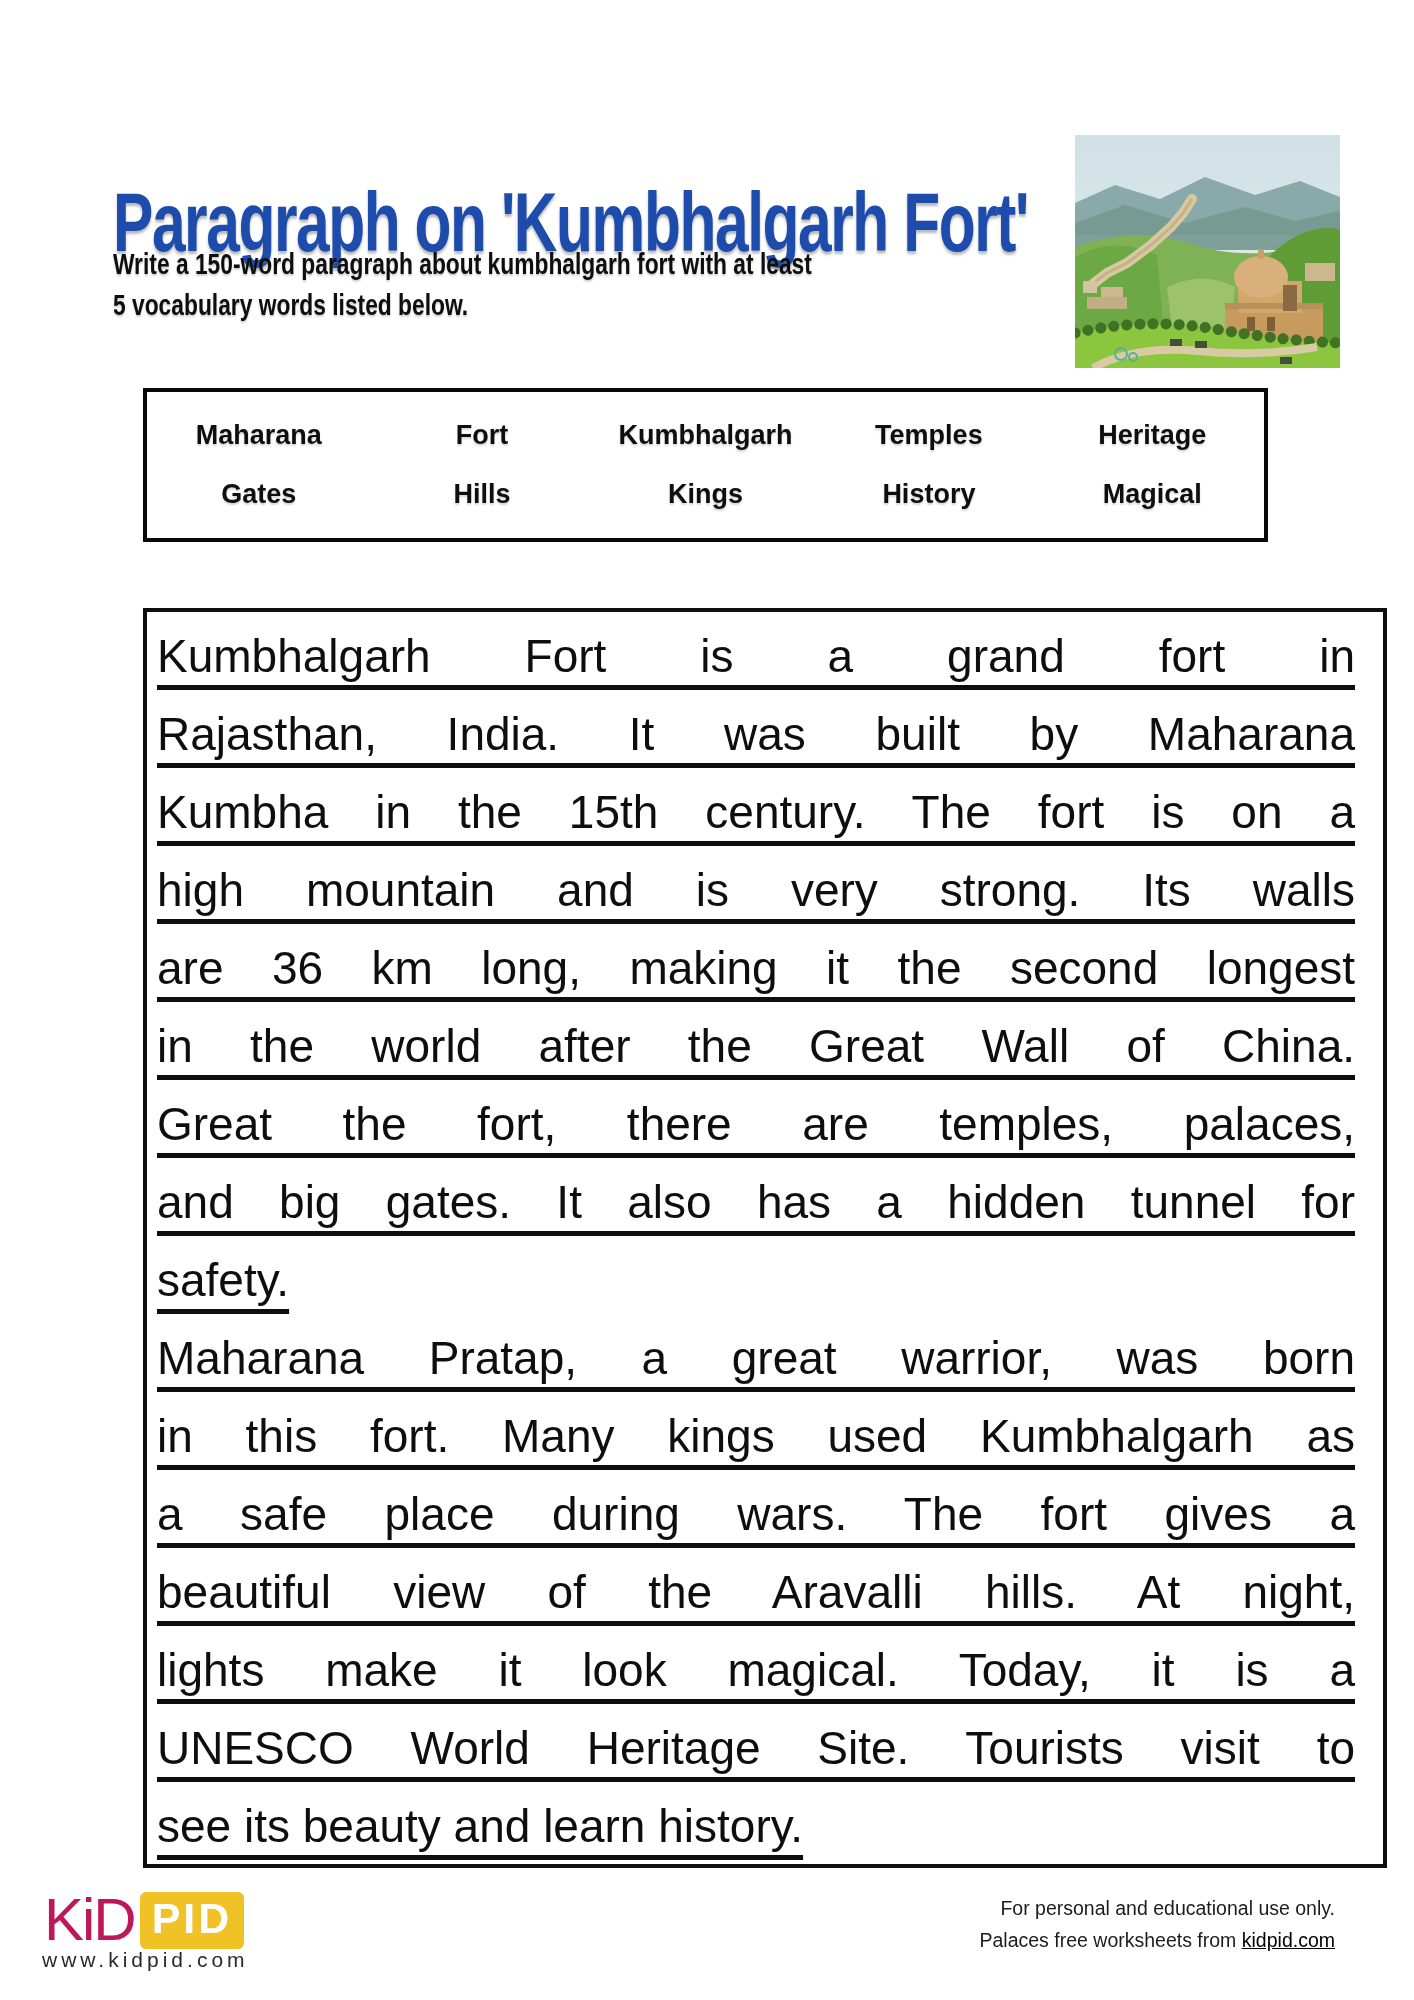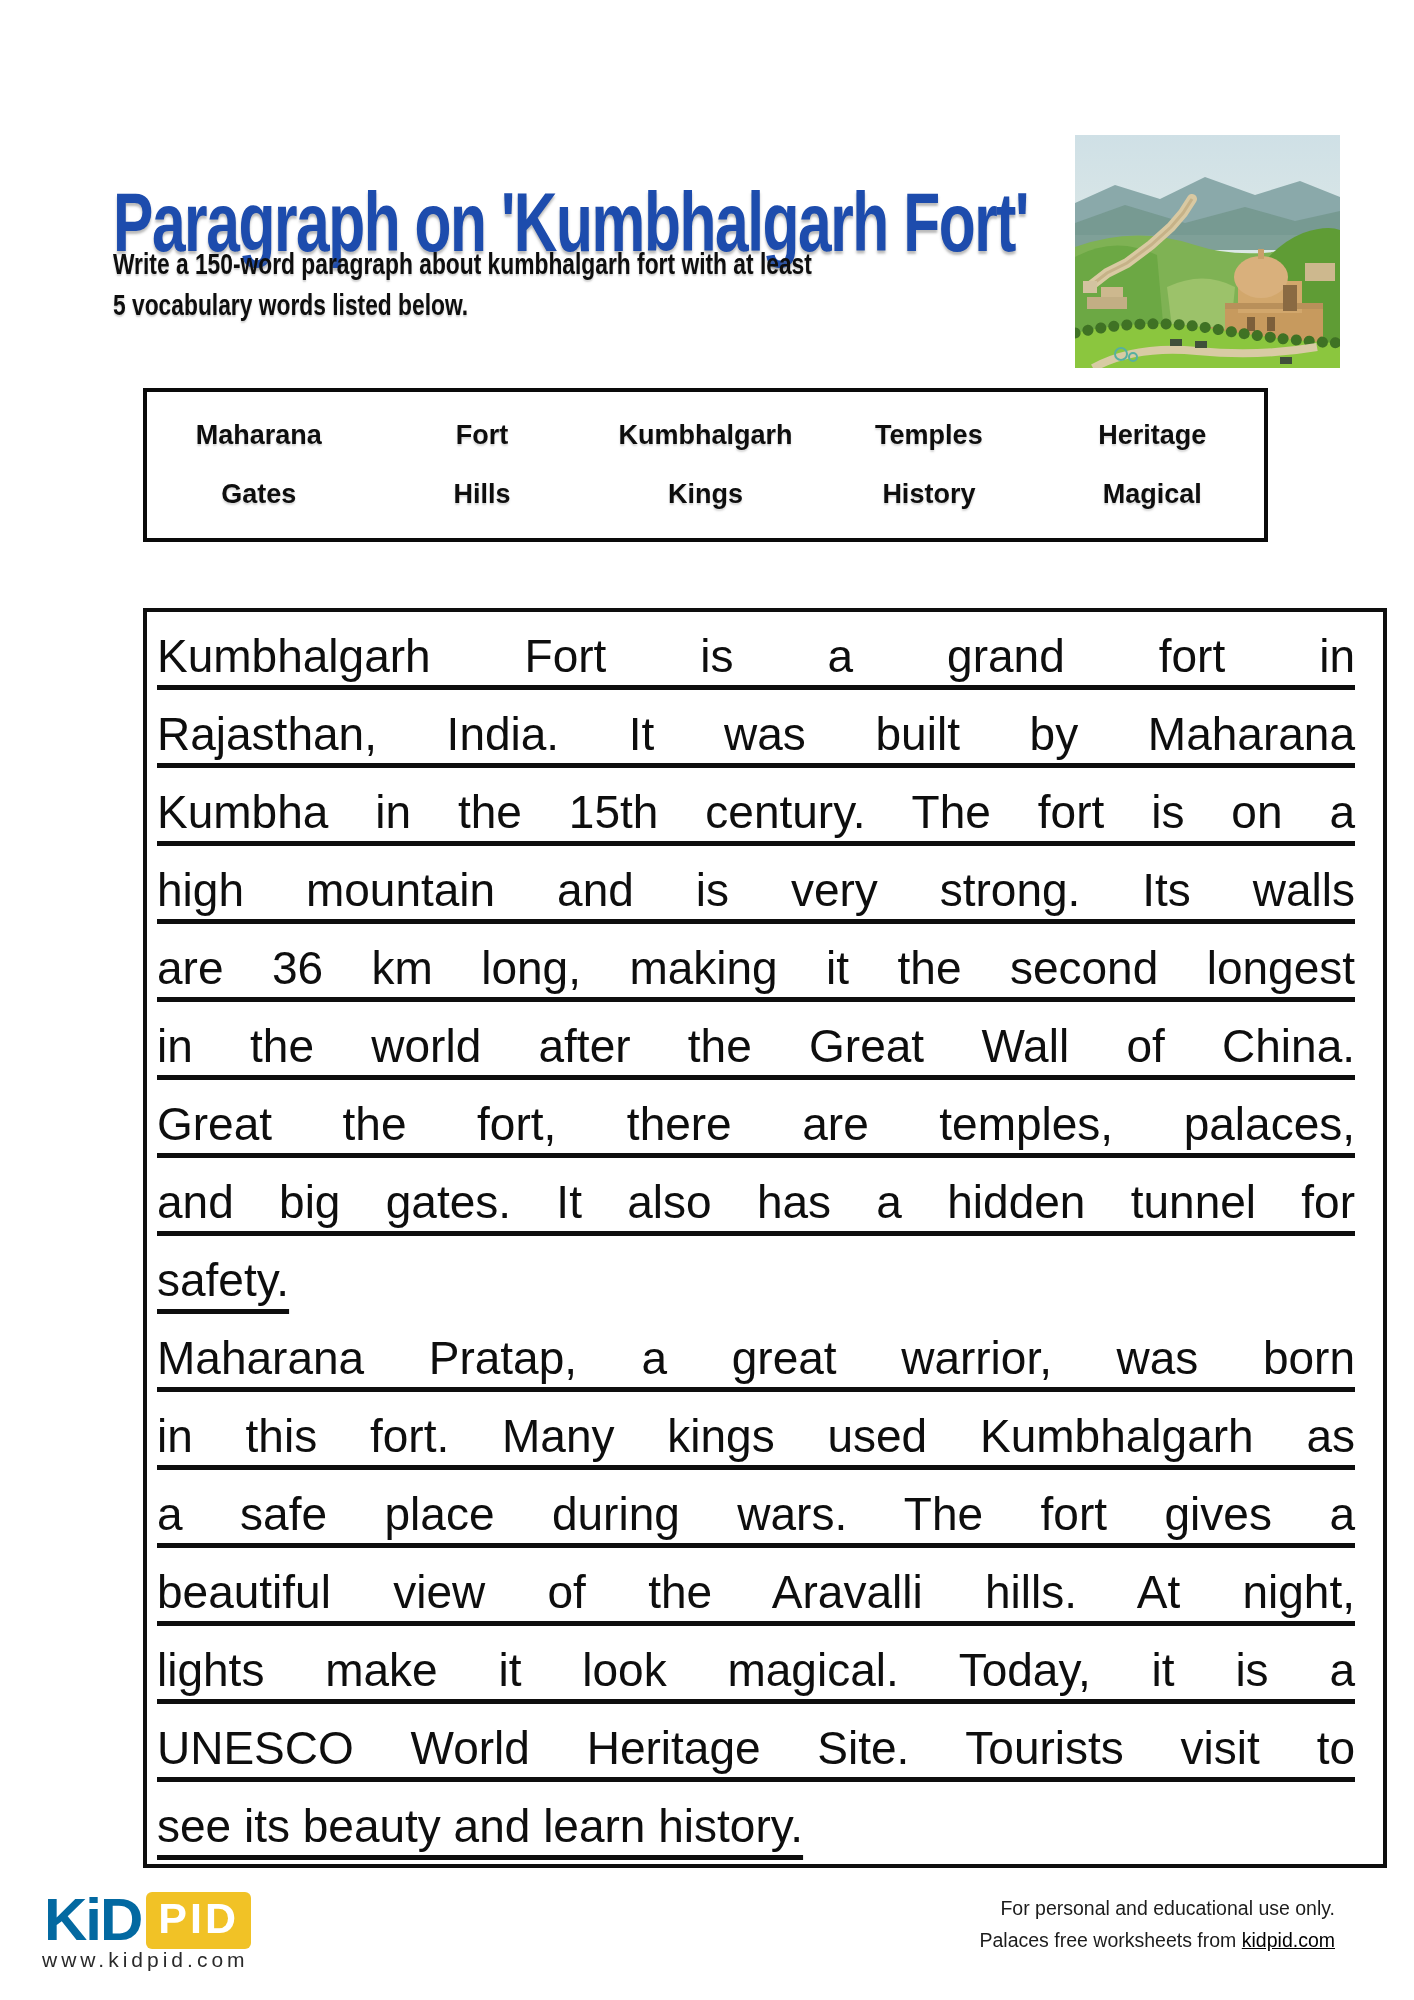--- a/index.html
+++ b/index.html
@@ -53,21 +53,21 @@
     text-decoration-line:underline;
     text-decoration-thickness:5px;
     text-underline-offset:13px;
     text-decoration-skip-ink:none;
   }
   .hw-line.para-end { text-align-last:left; }
 
   
   .logo { position:absolute; left:44px; top:1890px; display:flex; align-items:center; }
   .logo-kid {
-    font-size:60px; font-weight:700; letter-spacing:-2px; color:#0369a1; line-height:1;
+    font-size:60px; font-weight:400; letter-spacing:-2px; color:#be185d; line-height:1;
   }
   .logo-pid {
     margin-left:5px; background:#f1c226; color:#ffffff;
     font-weight:800; font-size:43px; line-height:1;
     padding:5px 12px 9px 12px; border-radius:6px; letter-spacing:3px;
   }
   .website {
     position:absolute; left:42px; top:1948px;
     font-size:21px; letter-spacing:4px; color:#2a2a2a;
   }

